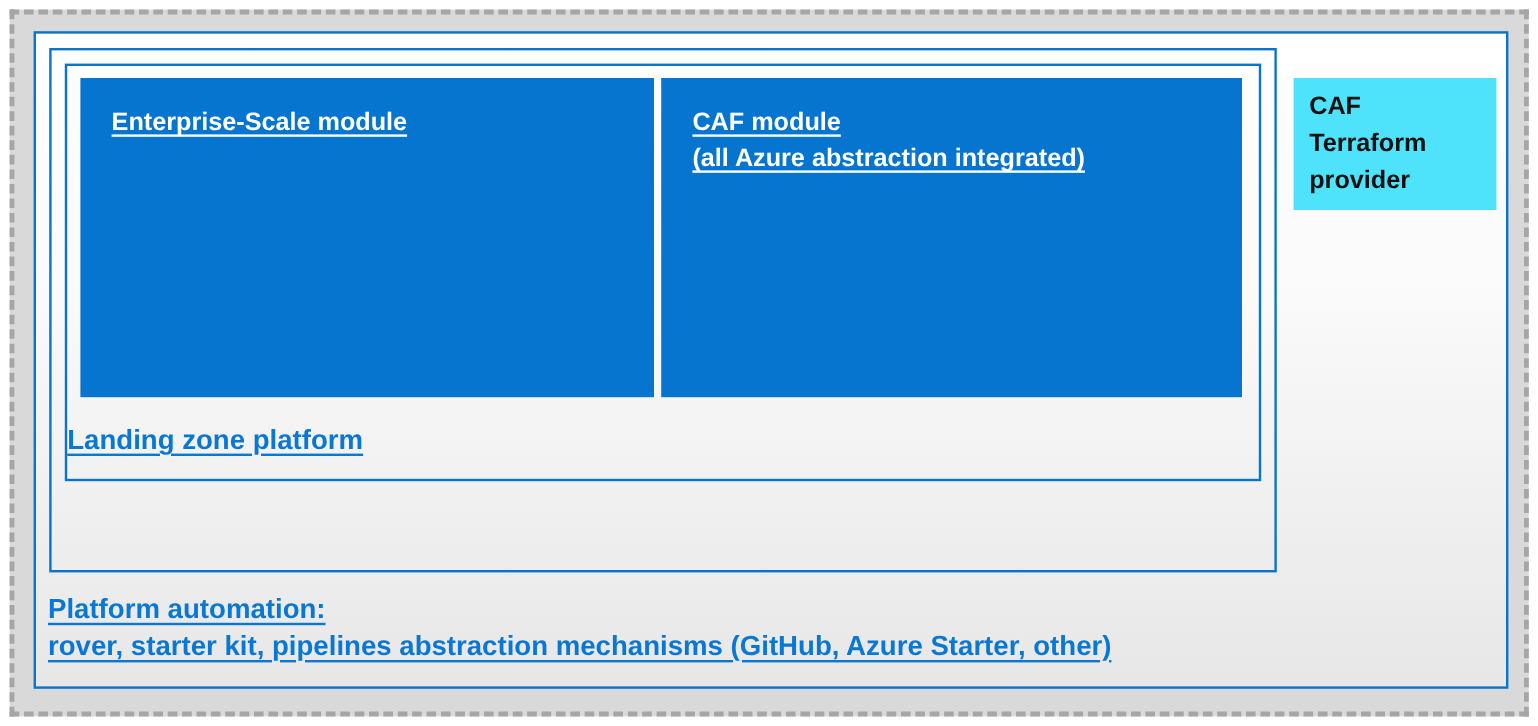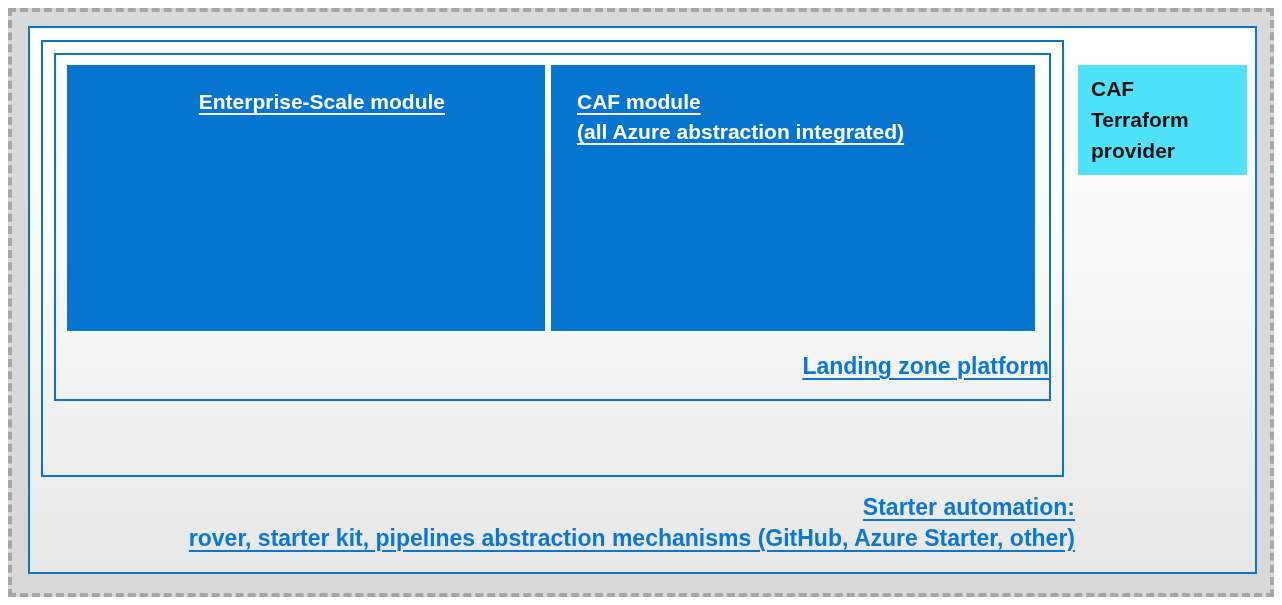--- a/index.html
+++ b/index.html
@@ -47,32 +47,32 @@
     background: #0575cf;
     color: #ffffff;
   }
   .module--es  { left: 11px;  top: 10px; width: 478px; height: 266px; }
   .module--caf { left: 495px; top: 10px; width: 484px; height: 266px; }
   .module-inner {
     padding: 22px 26px;
     font-size: 21px;
     line-height: 30px;
   }
-  .module--es .module-inner { width: 352px; text-align: right; }
+  .module--es .module-inner { width: 352px; }
   .module-title, .module-subtitle {
     display: block;
     text-decoration: underline;
     text-decoration-thickness: 2px;
     text-underline-offset: 4px;
   }
   .blue-label {
     color: #0a78d2;
     font-size: 23px;
     line-height: 31px;
-    text-align: right;
+    text-align: left;
     position: absolute;
   }
   .u {
     text-decoration: underline;
     text-decoration-thickness: 2px;
     text-underline-offset: 4px;
   }
   .platform-label { left: 0; top: 296px; width: 993px; }
   .apps-label     { left: 0; top: 366px; width: 1019px; }
   .automation-label { left: 10px; top: 464px; width: 1035px; }
@@ -116,21 +116,21 @@
               <span class="module-subtitle">(all Azure abstraction integrated)</span>
             </div>
           </div>
 
           <div class="blue-label platform-label u">Landing zone platform</div>
         </div>
 
       </div>
 
       <div class="blue-label automation-label">
-        <div class="u">Starter automation:</div>
+        <div class="u">Platform automation:</div>
         <div class="u nowrap">rover, starter kit, pipelines abstraction mechanisms (GitHub, Azure Starter, other)</div>
       </div>
 
       <div class="side-box side-box--provider">
         <span class="side-box-label">CAF Terraform provider</span>
       </div>
 
 
     </div>
   </div>

